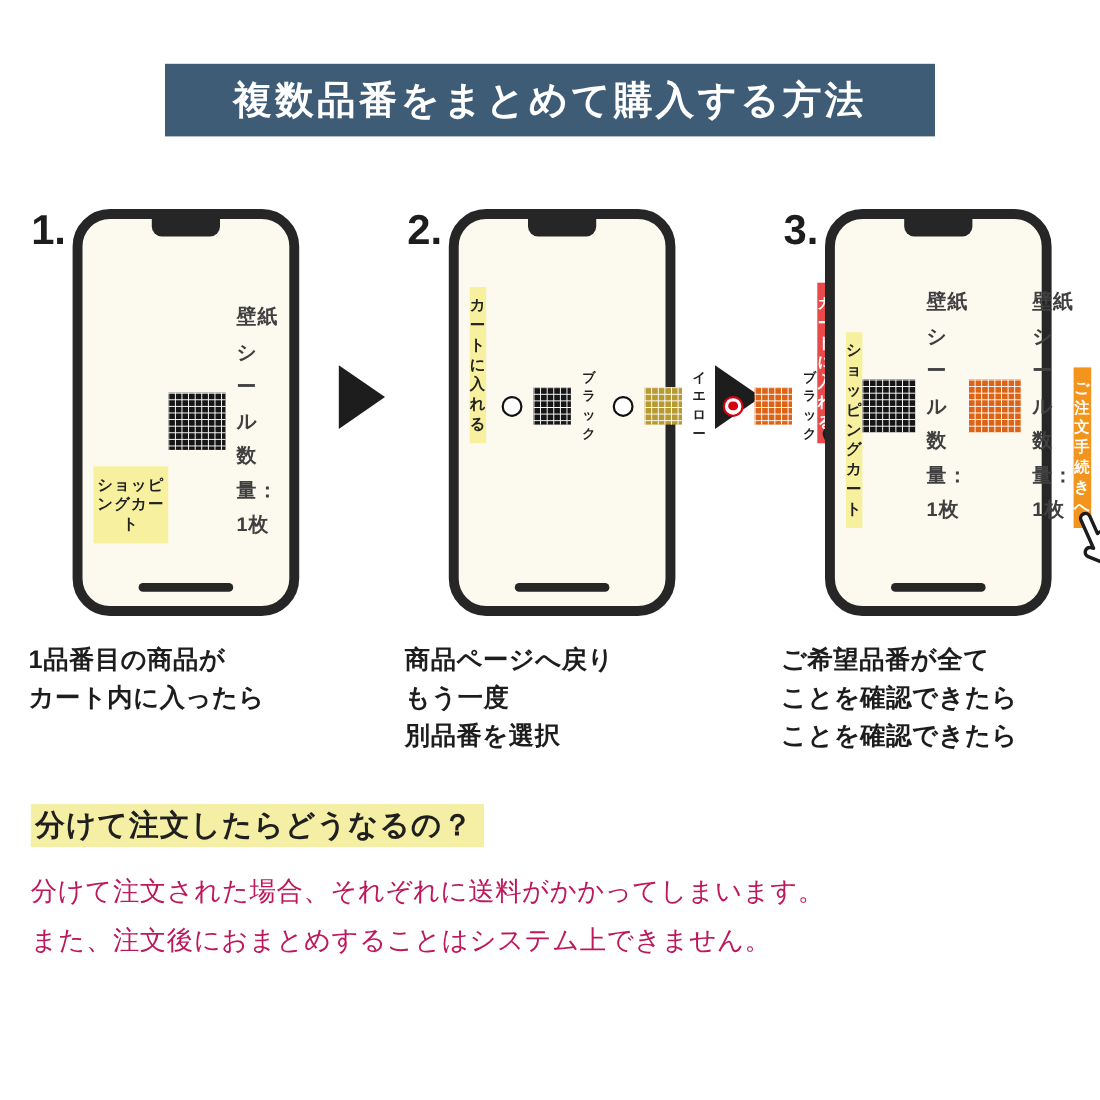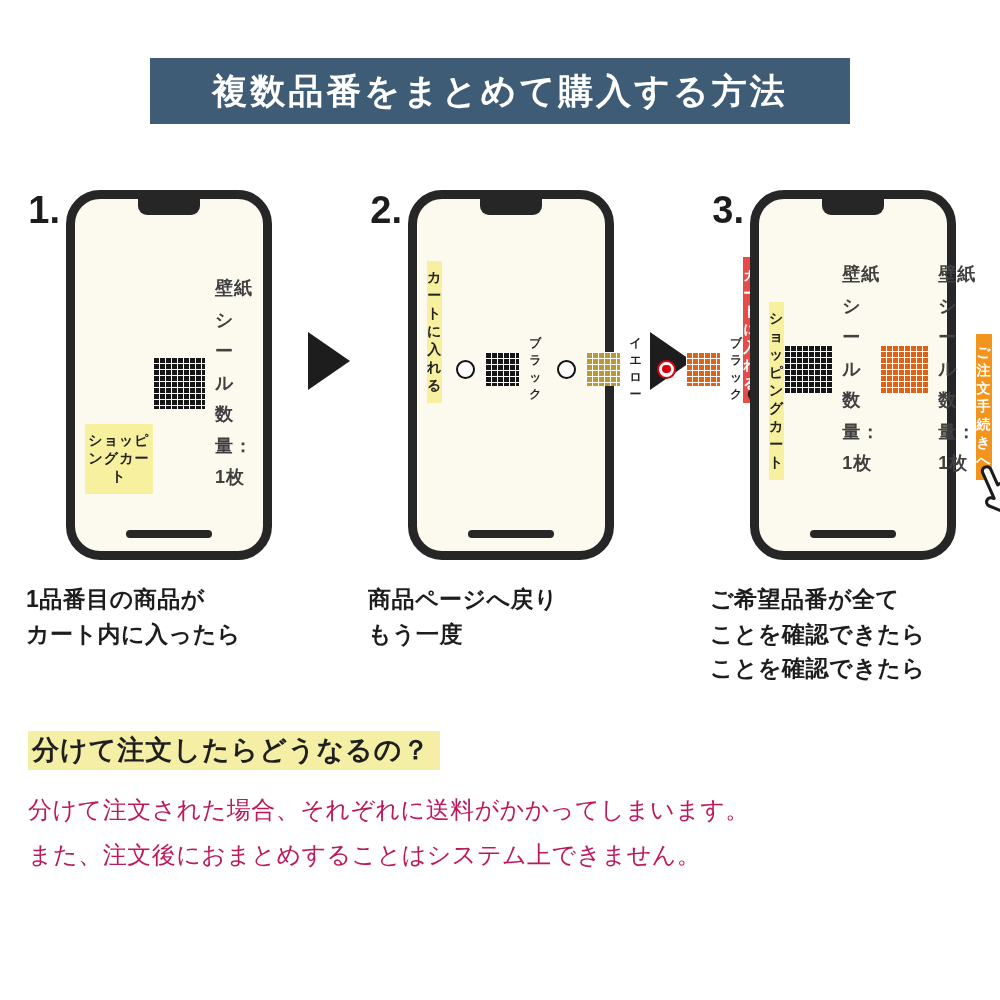--- a/index.html
+++ b/index.html
@@ -206,20 +206,21 @@
               </svg>
             </span>
           </div>
         </div>
         <div class="phone-home"></div>
       </div>
     </div>
     <div class="caption">
       <div>商品ページへ戻り</div>
       <div>もう一度</div>
+      <div>別品番を選択</div>
     </div>
   </div>
 
   <div class="arrow"></div>
 
   <div class="step">
     <div class="step-top">
       <div class="step-number">3.</div>
       <div class="phone">
         <div class="phone-notch"></div>

